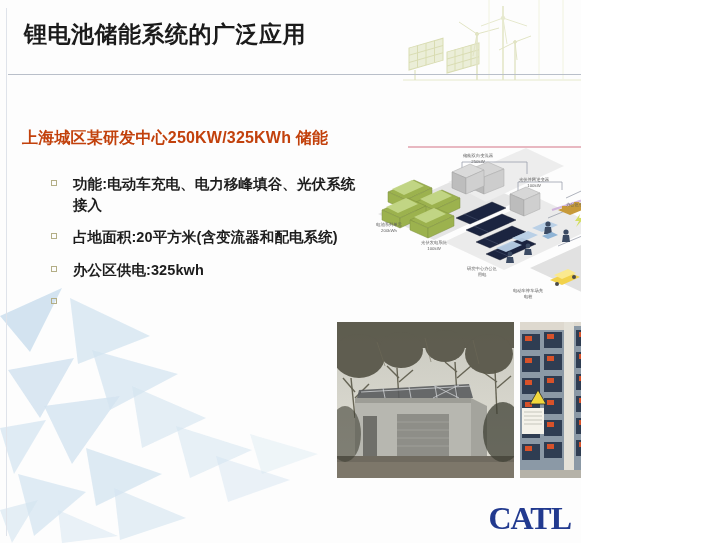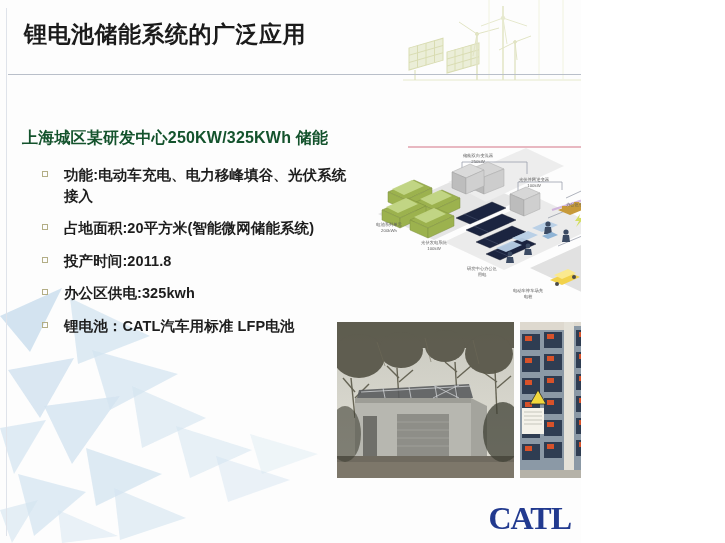--- a/index.html
+++ b/index.html
@@ -45,27 +45,27 @@
     font-size:23px;font-weight:bold;color:#1b1b1b;
     letter-spacing:.5px;white-space:nowrap;
   }
   .subtitle{
     position:absolute;left:22px;top:83px;
     font-size:18px;font-weight:bold;color:#1b1b1b;
     letter-spacing:.5px;white-space:nowrap;
   }
   .lead{
     position:absolute;left:22px;top:128px;
-    font-size:16px;font-weight:bold;color:#14532d;
+    font-size:16px;font-weight:bold;color:#c2410c;
     letter-spacing:.2px;white-space:nowrap;
   }
 
   .bullets{
     position:absolute;left:34px;top:157px;width:312px;
-    margin:8px;padding:0;list-style:none;
+    margin:17px;padding:0;list-style:none;
   }
   .bullet{
     position:relative;
     padding-left:22px;
     margin-bottom:12px;
     font-size:14.5px;
     font-weight:bold;
     color:#1d1d1d;
     line-height:1.42;
     letter-spacing:.1px;
@@ -196,33 +196,31 @@
   <div class="title">锂电池储能系统的广泛应用</div>
   <div class="lead">上海城区某研发中心250KW/325KWh 储能</div>
 
   <ul class="bullets">
     <li class="bullet">
       <span class="marker"></span>
       <span>功能:电动车充电、电力移峰填谷、光伏系统接入</span>
     </li>
     <li class="bullet">
       <span class="marker"></span>
-      <span>占地面积:20平方米(智能微网储能系统)</span>
+      <span>占地面积:20平方米(含变流器和配电系统)</span>
     </li>
     <li class="bullet">
       <span class="marker"></span>
-      <span>投产时间:2011.8</span>
     </li>
     <li class="bullet">
       <span class="marker"></span>
       <span>办公区供电:325kwh</span>
     </li>
     <li class="bullet">
       <span class="marker"></span>
-      <span> 锂电池：CATL汽车用标准 LFP电池</span>
     </li>
   </ul>
 
   <div class="diagram">
     <svg viewBox="0 0 366 190">
 
       <g opacity=".95">
         <polygon points="26,96 112,58 168,82 82,122" fill="#e4e4e4"></polygon>
         <polygon points="92,124 186,80 246,108 152,152" fill="#ebebeb"></polygon>
         <polygon points="178,150 262,112 318,138 234,176" fill="#e0e0e0"></polygon>

